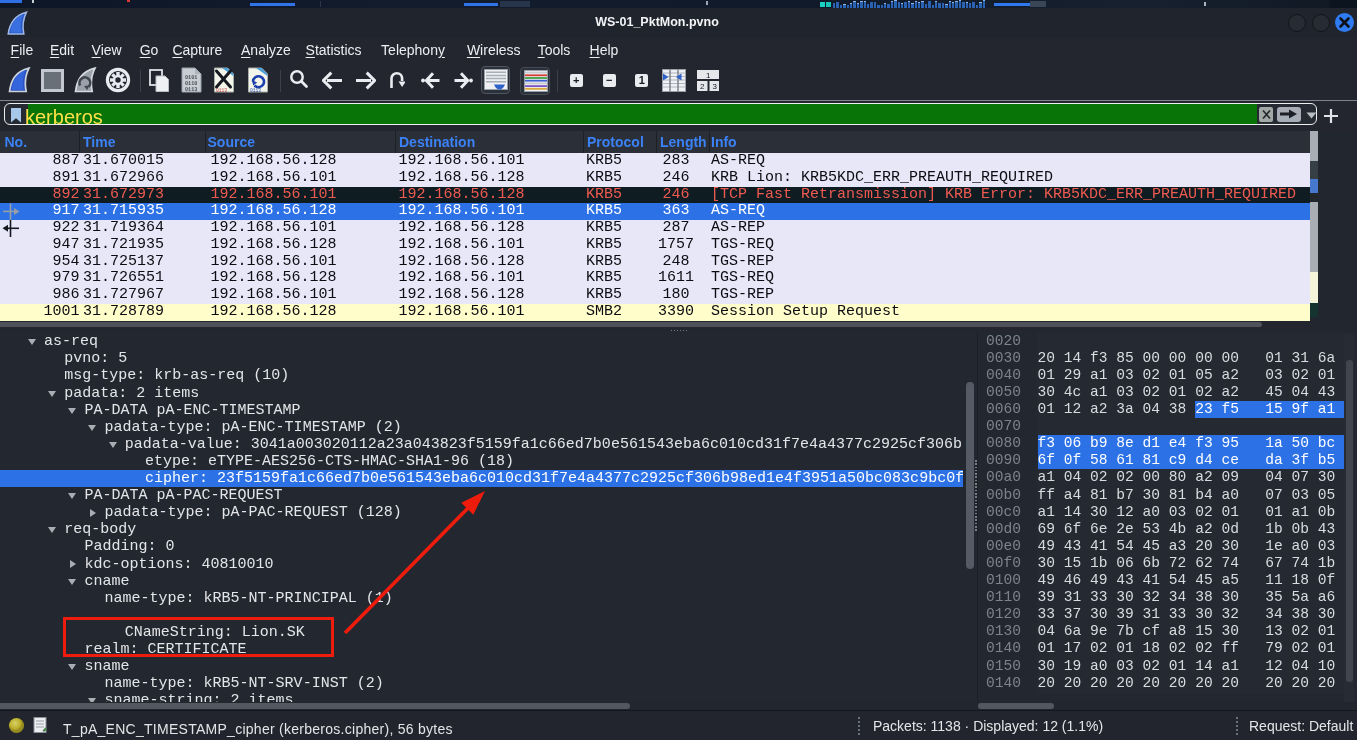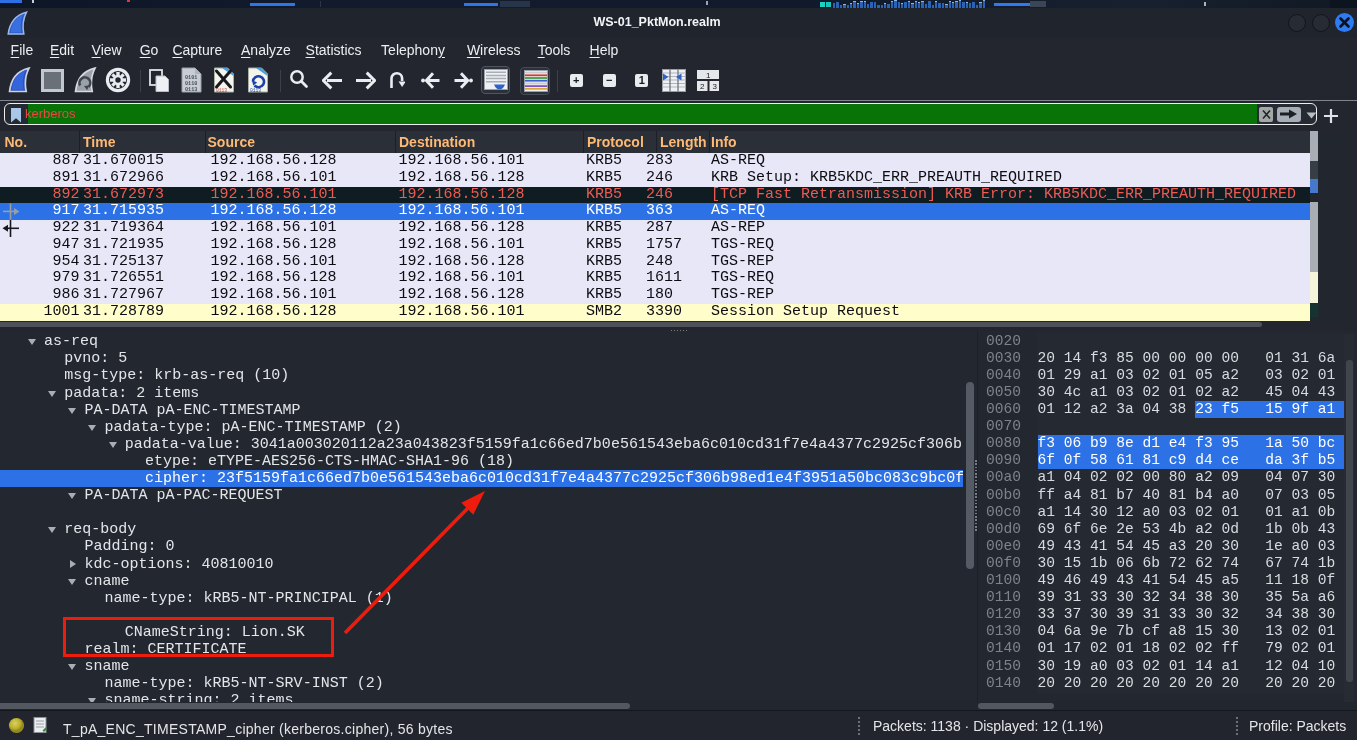--- a/index.html
+++ b/index.html
@@ -18,30 +18,30 @@
 #menubar{top:38px;left:0;width:1357px;height:24px;background:#23262e;color:#eceef1;font-size:14px}
 .mi{position:absolute;top:3.5px}
 .mi u{text-decoration:underline;text-underline-offset:2px}
 
 #toolbar{top:62px;left:0;width:1357px;height:38px;background:#23262e}
 .tsep{position:absolute;top:8px;width:1px;height:22px;background:#3b4049}
 
 #fbar{top:100px;left:0;width:1357px;height:32px;background:#23262e;border-top:1.5px solid #80858d}
 #finput{position:absolute;top:1.5px;left:4px;width:1313px;height:22.5px;border:1.5px solid #eceef0;border-radius:6px;background:#262a33;overflow:hidden}
 #fgreen{position:absolute;left:22.5px;top:0;width:1229px;height:22px;background:#087408}
-#ftext{position:absolute;left:20px;top:2.5px;color:#ef4444;font-size:13px}
-
-#plheader{top:131px;left:0;width:1310px;height:22px;background:#2b2f38;color:#fdba74;font-size:14px;font-weight:700}
+#ftext{position:absolute;left:20px;top:2.5px;color:#fde047;font-size:20px}
+
+#plheader{top:131px;left:0;width:1310px;height:22px;background:#2b2f38;color:#3b82f6;font-size:14px;font-weight:700}
 #plheader span{position:absolute;top:3px}
 .hsep{position:absolute;top:0;width:1px;height:22px;background:#1c1f26}
 .prow{position:absolute;left:0;width:1310px;height:16.78px;font-size:15px;line-height:16.78px;white-space:pre}
 .prow span{position:absolute;top:0}
 .c-no{left:0;width:79.5px;text-align:right}
 .c-time{left:83px}.c-src{left:210.5px}.c-dst{left:398.5px}.c-pro{left:586px}
-.c-len{left:646px;width:60px;text-align:left}.c-info{left:711px}
+.c-len{left:646px;width:60px;text-align:center}.c-info{left:711px}
 .r-lav{background:#e7e7f8;color:#0c0c12}
 .r-bad{background:#0f1d22;color:#ef5a50}
 .r-sel{background:#2c72e6;color:#fdfdfe}
 .r-yel{background:#fffdc9;color:#0c0c12}
 
 .mseg{position:absolute;left:1310px;width:7.5px}
 
 #plhscroll{top:322px;left:0;width:1357px;height:8.5px;background:#23262e}
 #plthumb{position:absolute;top:0;left:0;width:1262px;height:5px;background:#4e5258;border-radius:0 2.5px 2.5px 0}
 
@@ -159,21 +159,21 @@
 <div class="abs" style="left:994px;top:3px;width:36px;height:2.5px;background:#2f78ee;"></div>
 <div class="abs" style="left:1030px;top:1px;width:16px;height:6px;background:#3a4656;"></div>
 <div class="abs" style="left:1204px;top:2px;width:2px;height:4px;background:#aab2be;"></div>
 <div class="abs" style="left:1330px;top:0px;width:27px;height:8px;background:#0c1420;"></div>
 </div>
 <div id="titlebar" class="abs"></div>
 <svg class="ico" style="left:6px;top:11px" width="24" height="25" viewBox="0 0 24 25">
 <path d="M2.2 23 C3.5 12.5 8 4.5 20.5 1.2 C16.8 8.5 16.3 15.5 17.8 23 Z" fill="#2b59c8" stroke="#9fb8e2" stroke-width="1.5"></path>
 <path d="M4.4 21.4 C5.5 13 9.2 6.5 17 3.2 C14.5 9.3 14.3 15.8 15.5 21.4 Z" fill="#3a6fe0"></path>
 </svg>
-<div id="title" class="abs">WS-01_PktMon.realm</div>
+<div id="title" class="abs">WS-01_PktMon.pvno</div>
 <div class="abs winbtn" style="left:1288px"></div>
 <div class="abs winbtn" style="left:1311.5px"></div>
 <div id="closebtn" class="abs"></div>
 <svg class="ico" style="left:1338px;top:16px" width="13" height="13" viewBox="0 0 13 13">
 <path d="M2.5 2.5 L10.5 10.5 M10.5 2.5 L2.5 10.5" stroke="#0e1118" stroke-width="2.6" stroke-linecap="round"></path>
     </svg>
 <div id="menubar" class="abs">
 <span class="mi" style="left:10.6px"><u>F</u>ile</span>
 <span class="mi" style="left:49.9px"><u>E</u>dit</span>
 <span class="mi" style="left:91.6px"><u>V</u>iew</span>
@@ -356,21 +356,21 @@
 <span style="left:711px">Info</span>
 <div class="hsep" style="left:78.5px"></div>
 <div class="hsep" style="left:204.5px"></div>
 <div class="hsep" style="left:395px"></div>
 <div class="hsep" style="left:582.5px"></div>
 <div class="hsep" style="left:656px"></div>
 <div class="hsep" style="left:708.5px"></div>
 </div>
 <div class="abs mono" style="top:0;left:0">
 <div class="prow r-lav" style="top:153.0px"><span class="c-no">887</span><span class="c-time">31.670015</span><span class="c-src">192.168.56.128</span><span class="c-dst">192.168.56.101</span><span class="c-pro">KRB5</span><span class="c-len">283</span><span class="c-info">AS-REQ</span></div>
-<div class="prow r-lav" style="top:169.78px"><span class="c-no">891</span><span class="c-time">31.672966</span><span class="c-src">192.168.56.101</span><span class="c-dst">192.168.56.128</span><span class="c-pro">KRB5</span><span class="c-len">246</span><span class="c-info">KRB Setup: KRB5KDC_ERR_PREAUTH_REQUIRED</span></div>
+<div class="prow r-lav" style="top:169.78px"><span class="c-no">891</span><span class="c-time">31.672966</span><span class="c-src">192.168.56.101</span><span class="c-dst">192.168.56.128</span><span class="c-pro">KRB5</span><span class="c-len">246</span><span class="c-info">KRB Lion: KRB5KDC_ERR_PREAUTH_REQUIRED</span></div>
 <div class="prow r-bad" style="top:186.56px"><span class="c-no">892</span><span class="c-time">31.672973</span><span class="c-src">192.168.56.101</span><span class="c-dst">192.168.56.128</span><span class="c-pro">KRB5</span><span class="c-len">246</span><span class="c-info">[TCP Fast Retransmission] KRB Error: KRB5KDC_ERR_PREAUTH_REQUIRED</span></div>
 <div class="prow r-sel" style="top:203.34px"><span class="c-no">917</span><span class="c-time">31.715935</span><span class="c-src">192.168.56.128</span><span class="c-dst">192.168.56.101</span><span class="c-pro">KRB5</span><span class="c-len">363</span><span class="c-info">AS-REQ</span></div>
 <div class="prow r-lav" style="top:220.12px"><span class="c-no">922</span><span class="c-time">31.719364</span><span class="c-src">192.168.56.101</span><span class="c-dst">192.168.56.128</span><span class="c-pro">KRB5</span><span class="c-len">287</span><span class="c-info">AS-REP</span></div>
 <div class="prow r-lav" style="top:236.9px"><span class="c-no">947</span><span class="c-time">31.721935</span><span class="c-src">192.168.56.128</span><span class="c-dst">192.168.56.101</span><span class="c-pro">KRB5</span><span class="c-len">1757</span><span class="c-info">TGS-REQ</span></div>
 <div class="prow r-lav" style="top:253.68px"><span class="c-no">954</span><span class="c-time">31.725137</span><span class="c-src">192.168.56.101</span><span class="c-dst">192.168.56.128</span><span class="c-pro">KRB5</span><span class="c-len">248</span><span class="c-info">TGS-REP</span></div>
 <div class="prow r-lav" style="top:270.46000000000004px"><span class="c-no">979</span><span class="c-time">31.726551</span><span class="c-src">192.168.56.128</span><span class="c-dst">192.168.56.101</span><span class="c-pro">KRB5</span><span class="c-len">1611</span><span class="c-info">TGS-REQ</span></div>
 <div class="prow r-lav" style="top:287.24px"><span class="c-no">986</span><span class="c-time">31.727967</span><span class="c-src">192.168.56.101</span><span class="c-dst">192.168.56.128</span><span class="c-pro">KRB5</span><span class="c-len">180</span><span class="c-info">TGS-REP</span></div>
 <div class="prow r-yel" style="top:304.02px"><span class="c-no">1001</span><span class="c-time">31.728789</span><span class="c-src">192.168.56.128</span><span class="c-dst">192.168.56.101</span><span class="c-pro">SMB2</span><span class="c-len">3390</span><span class="c-info">Session Setup Request</span></div>
 </div>
 <svg class="ico" style="left:0;top:203.3px" width="22" height="35" viewBox="0 0 22 35">
@@ -399,20 +399,21 @@
 <div class="dline" style="top:1.2px"><span class="tri tri-d" style="left:27.8px;top:6px"></span><span style="position:absolute;left:44.0px;top:0">as-req</span></div>
 <div class="dline" style="top:18.3px"><span style="position:absolute;left:64.2px;top:0">pvno: 5</span></div>
 <div class="dline" style="top:35.400000000000006px"><span style="position:absolute;left:64.2px;top:0">msg-type: krb-as-req (10)</span></div>
 <div class="dline" style="top:52.50000000000001px"><span class="tri tri-d" style="left:48.0px;top:6px"></span><span style="position:absolute;left:64.2px;top:0">padata: 2 items</span></div>
 <div class="dline" style="top:69.60000000000001px"><span class="tri tri-d" style="left:68.2px;top:6px"></span><span style="position:absolute;left:84.4px;top:0">PA-DATA pA-ENC-TIMESTAMP</span></div>
 <div class="dline" style="top:86.7px"><span class="tri tri-d" style="left:88.39999999999999px;top:6px"></span><span style="position:absolute;left:104.6px;top:0">padata-type: pA-ENC-TIMESTAMP (2)</span></div>
 <div class="dline" style="top:103.80000000000001px"><span class="tri tri-d" style="left:108.6px;top:6px"></span><span style="position:absolute;left:124.8px;top:0">padata-value: 3041a003020112a23a043823f5159fa1c66ed7b0e561543eba6c010cd31f7e4a4377c2925cf306b98</span></div>
 <div class="dline" style="top:120.90000000000002px"><span style="position:absolute;left:145.0px;top:0">etype: eTYPE-AES256-CTS-HMAC-SHA1-96 (18)</span></div>
 <div class="dline dsel" style="top:138.0px"><span style="position:absolute;left:145.0px;top:0">cipher: 23f5159fa1c66ed7b0e561543eba6c010cd31f7e4a4377c2925cf306b98ed1e4f3951a50bc083c9bc0f</span></div>
 <div class="dline" style="top:155.1px"><span class="tri tri-d" style="left:68.2px;top:6px"></span><span style="position:absolute;left:84.4px;top:0">PA-DATA pA-PAC-REQUEST</span></div>
+<div class="dline" style="top:172.2px"><span class="tri tri-r" style="left:89.89999999999999px;top:4.5px"></span><span style="position:absolute;left:104.6px;top:0">padata-type: pA-PAC-REQUEST (128)</span></div>
 <div class="dline" style="top:189.3px"><span class="tri tri-d" style="left:48.0px;top:6px"></span><span style="position:absolute;left:64.2px;top:0">req-body</span></div>
 <div class="dline" style="top:206.4px"><span style="position:absolute;left:84.4px;top:0">Padding: 0</span></div>
 <div class="dline" style="top:223.5px"><span class="tri tri-r" style="left:69.7px;top:4.5px"></span><span style="position:absolute;left:84.4px;top:0">kdc-options: 40810010</span></div>
 <div class="dline" style="top:240.60000000000002px"><span class="tri tri-d" style="left:68.2px;top:6px"></span><span style="position:absolute;left:84.4px;top:0">cname</span></div>
 <div class="dline" style="top:257.7px"><span style="position:absolute;left:104.6px;top:0">name-type: kRB5-NT-PRINCIPAL (1)</span></div>
 <div class="dline" style="top:291.90000000000003px"><span style="position:absolute;left:124.8px;top:0">CNameString: Lion.SK</span></div>
 <div class="dline" style="top:309.0px"><span style="position:absolute;left:84.4px;top:0">realm: CERTIFICATE</span></div>
 <div class="dline" style="top:326.1px"><span class="tri tri-d" style="left:68.2px;top:6px"></span><span style="position:absolute;left:84.4px;top:0">sname</span></div>
 <div class="dline" style="top:343.2px"><span style="position:absolute;left:104.6px;top:0">name-type: kRB5-NT-SRV-INST (2)</span></div>
 <div class="dline" style="top:360.3px"><span class="tri tri-d" style="left:88.39999999999999px;top:6px"></span><span style="position:absolute;left:104.6px;top:0">sname-string: 2 items</span></div>
@@ -427,21 +428,21 @@
 <div id="hex" class="abs mono">
 <div class="xline" style="top:0.6px"><span class="xoff">0020</span></div>
 <div class="xline" style="top:17.700000000000003px"><span class="xoff">0030</span><span class="xb">20 14 f3 85 00 00 00 00   01 31 6a</span></div>
 <div class="xline" style="top:34.800000000000004px"><span class="xoff">0040</span><span class="xb">01 29 a1 03 02 01 05 a2   03 02 01</span></div>
 <div class="xline" style="top:51.900000000000006px"><span class="xoff">0050</span><span class="xb">30 4c a1 03 02 01 02 a2   45 04 43</span></div>
 <div class="xline" style="top:69.0px"><span class="xoff">0060</span><span class="xb">01 12 a2 3a 04 38 <span class="xsel" style="padding-right:9px">23 f5   15 9f a1</span></span></div>
 <div class="xline" style="top:86.1px"><span class="xoff">0070</span></div>
 <div class="xline" style="top:103.2px"><span class="xoff">0080</span><span class="xb"><span class="xsel" style="padding-right:9px">f3 06 b9 8e d1 e4 f3 95   1a 50 bc</span></span></div>
 <div class="xline" style="top:120.30000000000001px"><span class="xoff">0090</span><span class="xb"><span class="xsel" style="padding-right:9px">6f 0f 58 61 81 c9 d4 ce   da 3f b5</span></span></div>
 <div class="xline" style="top:137.4px"><span class="xoff">00a0</span><span class="xb">a1 04 02 02 00 80 a2 09   04 07 30</span></div>
-<div class="xline" style="top:154.5px"><span class="xoff">00b0</span><span class="xb">ff a4 81 b7 40 81 b4 a0   07 03 05</span></div>
+<div class="xline" style="top:154.5px"><span class="xoff">00b0</span><span class="xb">ff a4 81 b7 30 81 b4 a0   07 03 05</span></div>
 <div class="xline" style="top:171.6px"><span class="xoff">00c0</span><span class="xb">a1 14 30 12 a0 03 02 01   01 a1 0b</span></div>
 <div class="xline" style="top:188.70000000000002px"><span class="xoff">00d0</span><span class="xb">69 6f 6e 2e 53 4b a2 0d   1b 0b 43</span></div>
 <div class="xline" style="top:205.8px"><span class="xoff">00e0</span><span class="xb">49 43 41 54 45 a3 20 30   1e a0 03</span></div>
 <div class="xline" style="top:222.9px"><span class="xoff">00f0</span><span class="xb">30 15 1b 06 6b 72 62 74   67 74 1b</span></div>
 <div class="xline" style="top:240.00000000000003px"><span class="xoff">0100</span><span class="xb">49 46 49 43 41 54 45 a5   11 18 0f</span></div>
 <div class="xline" style="top:257.1px"><span class="xoff">0110</span><span class="xb">39 31 33 30 32 34 38 30   35 5a a6</span></div>
 <div class="xline" style="top:274.20000000000005px"><span class="xoff">0120</span><span class="xb">33 37 30 39 31 33 30 32   34 38 30</span></div>
 <div class="xline" style="top:291.30000000000007px"><span class="xoff">0130</span><span class="xb">04 6a 9e 7b cf a8 15 30   13 02 01</span></div>
 <div class="xline" style="top:308.40000000000003px"><span class="xoff">0140</span><span class="xb">01 17 02 01 18 02 02 ff   79 02 01</span></div>
 <div class="xline" style="top:325.50000000000006px"><span class="xoff">0150</span><span class="xb">30 19 a0 03 02 01 14 a1   12 04 10</span></div>
@@ -467,19 +468,19 @@
 <rect x="1" y="1.5" width="12" height="15" fill="#eceef1" stroke="#8b9098" stroke-width="1"></rect>
 <g stroke="#9aa0a8" stroke-width="1.2">
           <path d="M3 5 h8 M3 8 h8 M3 11 h8"></path>
         </g>
 <path d="M9.5 14.5 L12.8 11.2 L14.3 12.7 L11 16 Z" fill="#3f7e3f"></path>
 </svg>
 <span class="abs" style="left:63px;top:10px;letter-spacing:.27px">T_pA_ENC_TIMESTAMP_cipher (kerberos.cipher), 56 bytes</span>
 <div class="dotsep" style="left:858px"></div>
 <span class="abs" style="left:873px;top:7px">Packets: 1138 · Displayed: 12 (1.1%)</span>
 <div class="dotsep" style="left:1236px"></div>
-<span class="abs" style="left:1249px;top:7px">Profile: Packets</span>
+<span class="abs" style="left:1249px;top:7px">Request: Default</span>
 </div>
 <div id="redrect" class="abs"></div>
 <svg class="ico" style="left:330px;top:480px" width="170" height="165" viewBox="0 0 170 165">
 <path d="M15 153 L140 26" stroke="#ee1c0c" stroke-width="3.6"></path>
 <path d="M155 11 L131.3 22.7 L143.3 34.7 Z" fill="#ee1c0c"></path>
 </svg>
 </div>
 </body></html>

